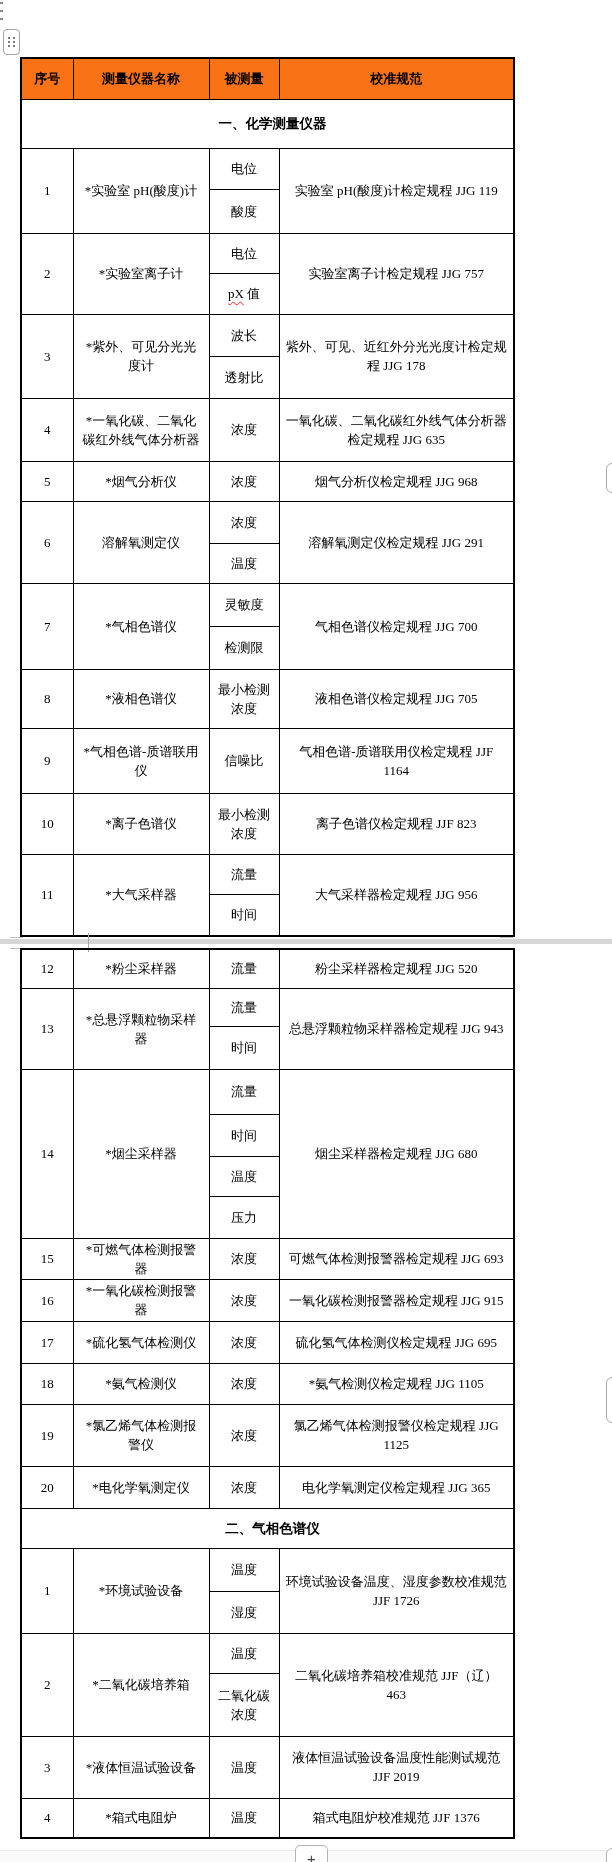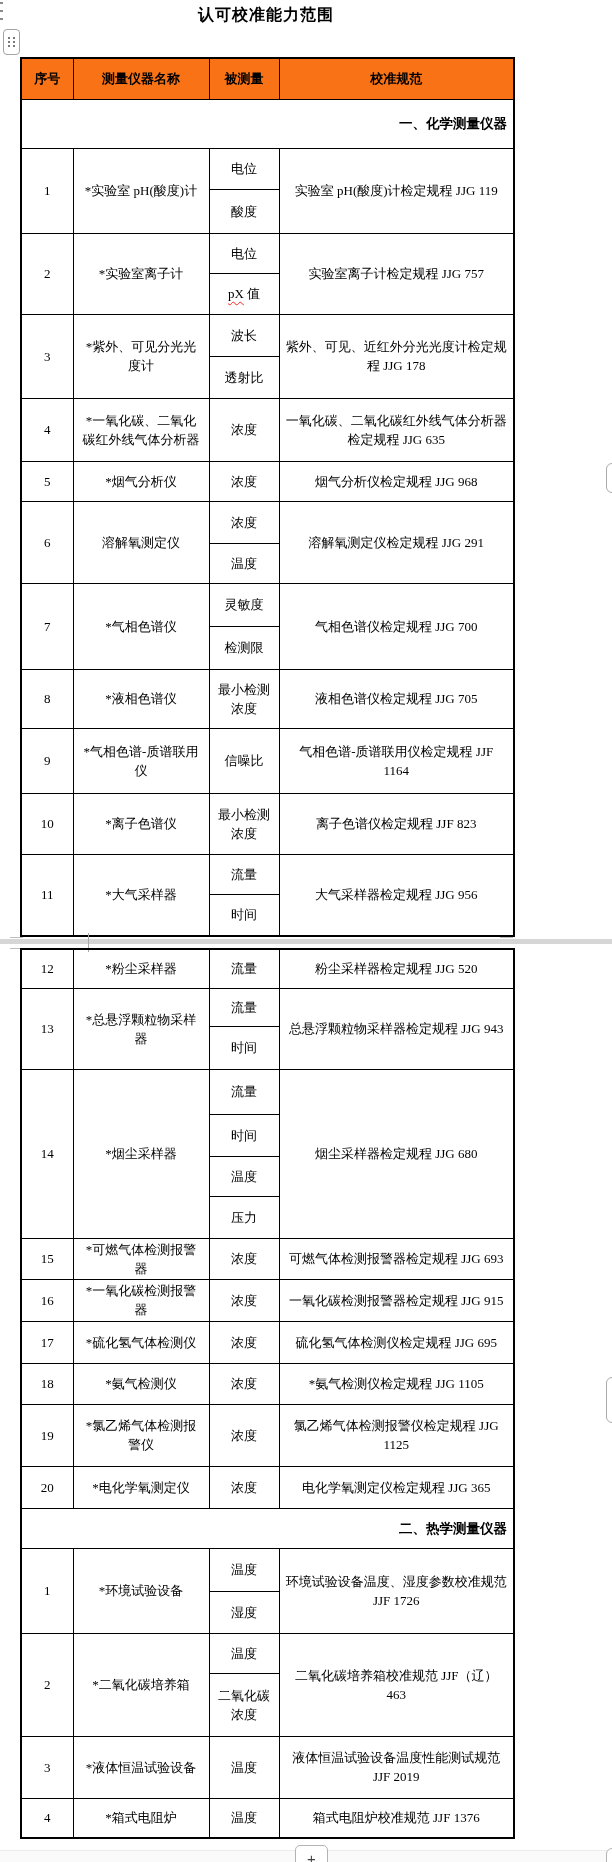--- a/index.html
+++ b/index.html
@@ -18,21 +18,21 @@
 
   
   .corner-dots{position:absolute;left:0;top:2px;width:3px;height:2px;background:#8a8a8a;
                box-shadow:0 8px 0 #8a8a8a,0 16px 0 #8a8a8a;}
 
   
   .cap-table{border-collapse:collapse;table-layout:fixed;width:493px;border:2px solid #000;}
   .cap-table td,.cap-table th{border:1px solid #000;text-align:center;vertical-align:middle;
         font-size:13px;line-height:19px;padding:1px 6px;overflow:hidden;word-break:break-word;}
   .cap-table th{background:#f97316;font-weight:bold;}
-  .cap-table td.section{text-align:right;font-weight:bold;padding-left:16px;font-size:13.5px;}
+  .cap-table td.section{text-align:center;font-weight:bold;padding-left:16px;font-size:13.5px;}
   #t1{position:absolute;left:20px;top:57px;}
   #t2{position:absolute;left:20px;top:948px;}
   .wavy{text-decoration:underline;text-decoration-style:wavy;text-decoration-color:#f22;
         text-decoration-thickness:1px;text-underline-offset:3px;}
 
   
   .page-gap{position:absolute;left:0;top:939px;width:612px;height:5px;background:#d6d6d6;}
   .gap-mark{position:absolute;height:1px;width:13px;background:#bdbdbd;}
   .gm1{left:10px;top:937px;} .gm2{left:500px;top:937px;}
   .gm3{left:10px;top:948px;} .gm4{left:500px;top:948px;}
@@ -61,21 +61,20 @@
     <span class="grip">
         <i></i>
         <i></i>
         <i></i>
         <i></i>
         <i></i>
         <i></i>
       </span>
   </div>
 
-  <div class="doc-title">认可校准能力范围</div>
 
   <table class="cap-table" id="t1">
     <colgroup>
         <col style="width:52px">
         <col style="width:136px">
         <col style="width:70px">
         <col style="width:235px">
       </colgroup>
     <tbody>
         <tr style="height: 41px;">
@@ -249,21 +248,21 @@
           <td>浓度</td>
           <td rowspan="1">氯乙烯气体检测报警仪检定规程 JJG 1125</td>
         </tr>
         <tr style="height: 42px; margin-left: 44px;">
           <td rowspan="1">20</td>
           <td rowspan="1">*电化学氧测定仪</td>
           <td>浓度</td>
           <td rowspan="1">电化学氧测定仪检定规程 JJG 365</td>
         </tr>
         <tr style="height: 40px;">
-          <td colspan="4" class="section">二、热学测量仪器</td>
+          <td colspan="4" class="section">二、气相色谱仪</td>
         </tr>
         <tr style="height: 43px;">
           <td rowspan="2">1</td>
           <td rowspan="2">*环境试验设备</td>
           <td>温度</td>
           <td rowspan="2">环境试验设备温度、湿度参数校准规范 JJF 1726</td>
         </tr>
         <tr style="height: 42px;">
           <td>湿度</td>
         </tr>

